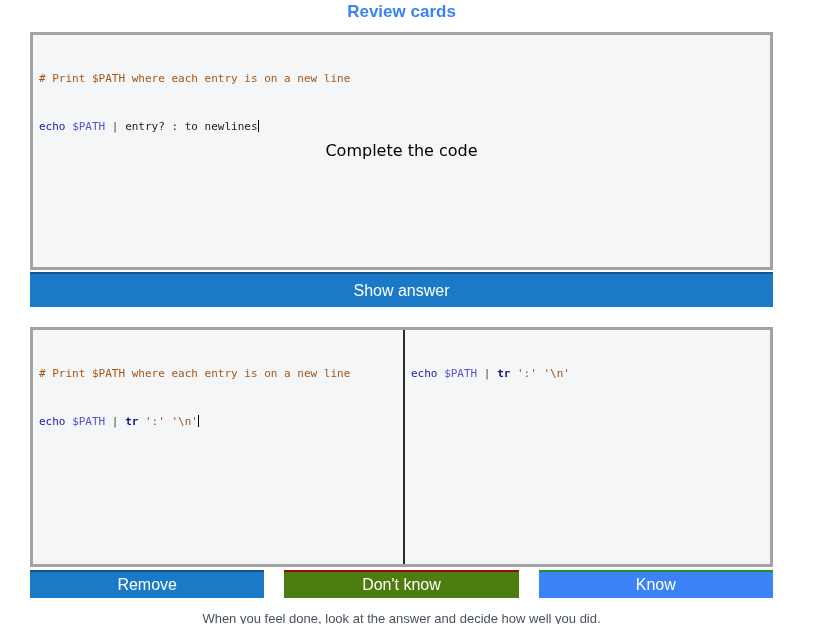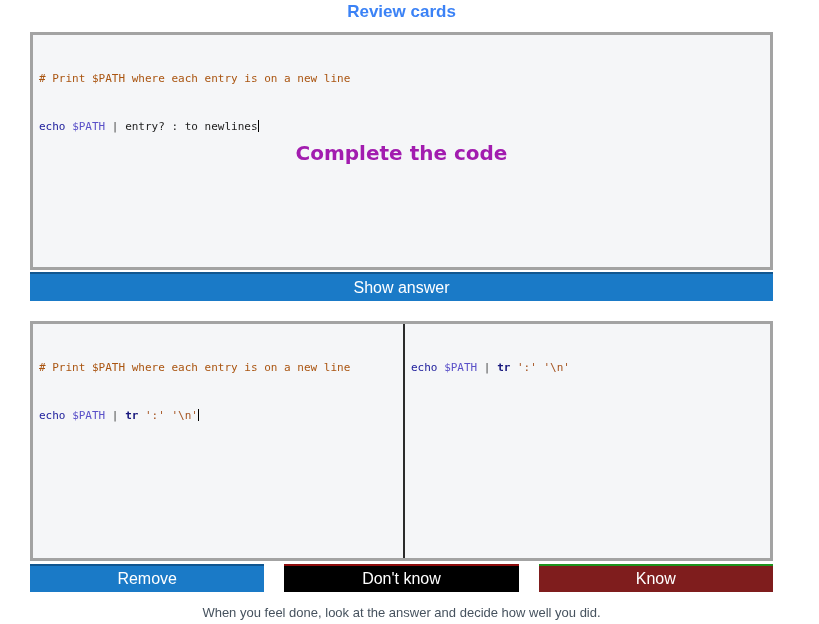--- a/index.html
+++ b/index.html
@@ -17,33 +17,32 @@
     border:3px solid #a3a3a3;background:#f5f6f8;box-sizing:border-box;
   }
   .question-card{margin-top:10px;height:238px;position:relative;}
   .code-editor{
     font-family:"DejaVu Sans Mono", monospace;
     font-size:11px;line-height:16px;
     padding:4px 6px;white-space:pre;color:#1d1d1d;
   }
   .prompt{
     position:absolute;left:0;right:0;top:106px;
-    text-align:center;font-size:20px;color:#a21caf;
+    text-align:center;font-size:16px;color:#000000;
     font-family:"DejaVu Sans", sans-serif;
-    font-weight:bold;
   }
   .btn{
     display:block;box-sizing:border-box;color:#ffffff;
     font-size:16px;font-family:"Liberation Sans", sans-serif;
     text-align:center;border:none;padding:0;cursor:pointer;line-height:24px;
   }
   .btn-blue{background:#1a7ac7;border-top:2px solid #11568f;}
-  .btn-red{background:#000000;border-top:2px solid #8f0d0d;}
-  .btn-green{background:#7f1d1d;border-top:2px solid #1e941e;text-align:center;}
-  .btn-show{width:100%;height:29px;margin-top:2px;}
+  .btn-red{background:#4d7c0f;border-top:2px solid #8f0d0d;}
+  .btn-green{background:#3b82f6;border-top:2px solid #1e941e;text-align:center;}
+  .btn-show{width:100%;height:35px;margin-top:2px;}
   .grading-card{margin-top:20px;height:240px;display:flex;padding:0;}
   .panel-left{width:372px;border-right:2px solid #2b2b2b;box-sizing:border-box;}
   .panel-right{flex:1;}
   .btn-row{display:flex;gap:20px;margin-top:3px;}
   .btn-row .btn{flex:1;height:28px;}
   .footer-hint{
     margin-top:13px;text-align:center;font-size:13px;color:#46525e;
   }
   .caret{
     display:inline-block;width:1px;height:12px;background:#000000;

